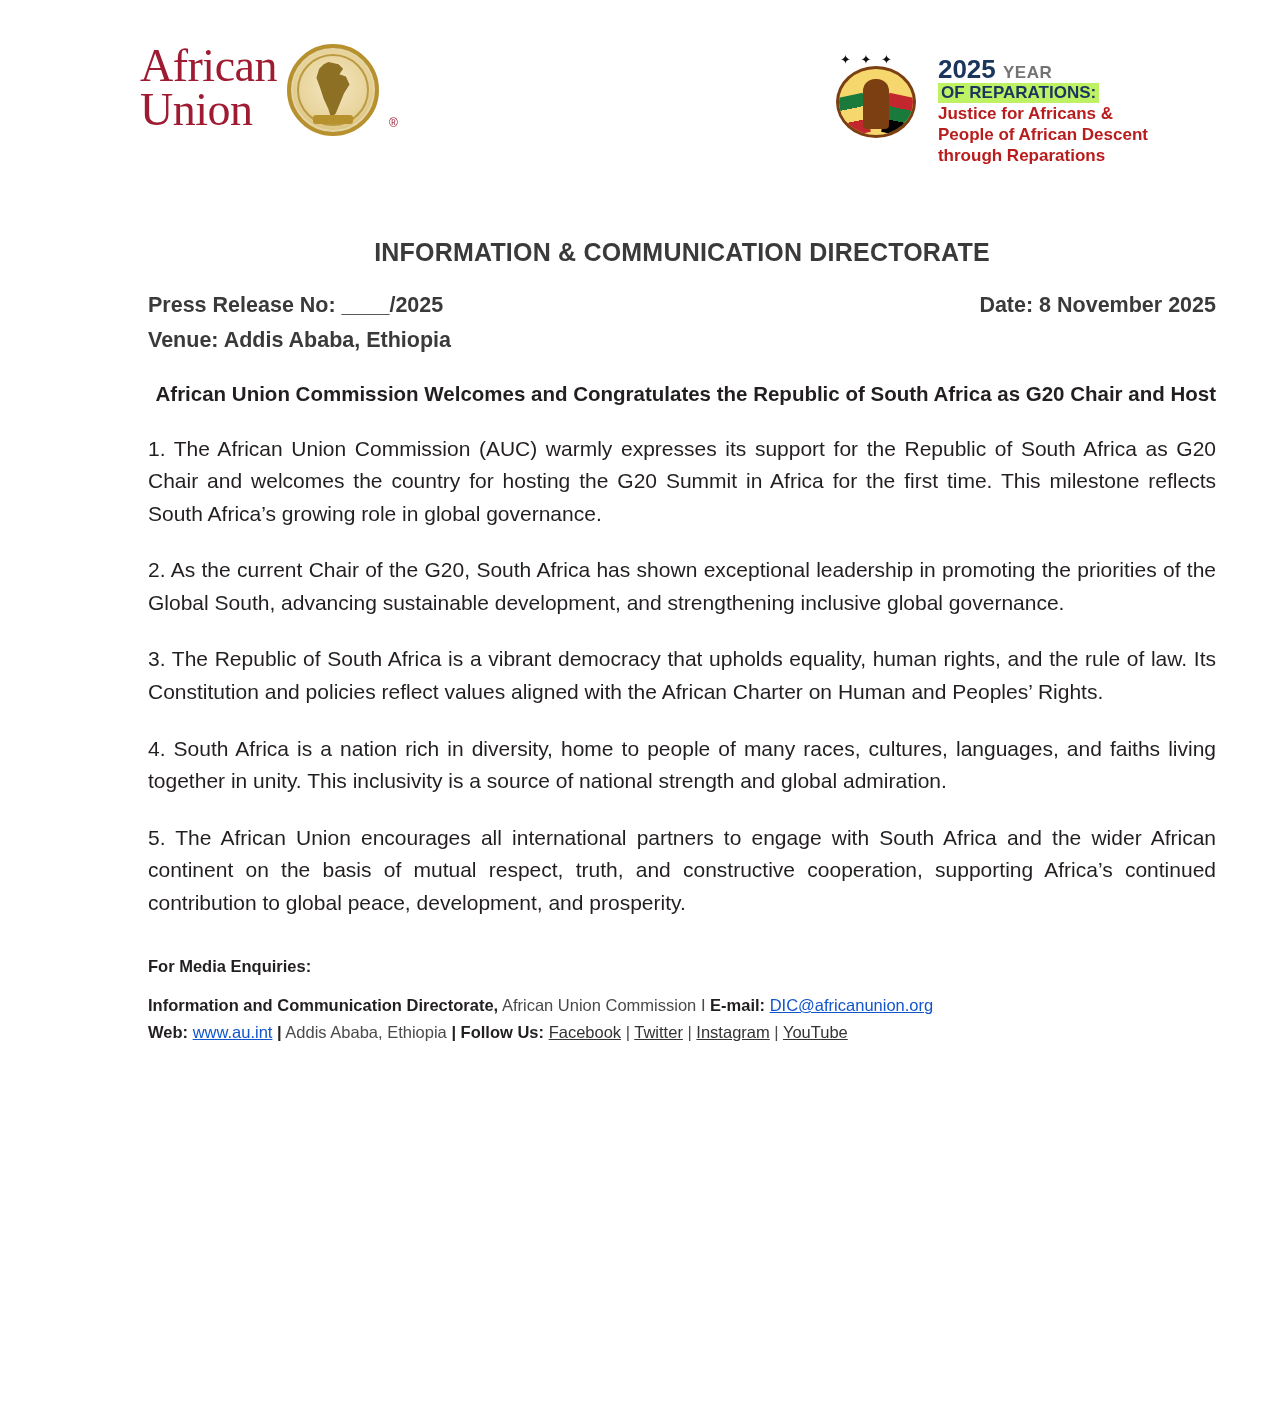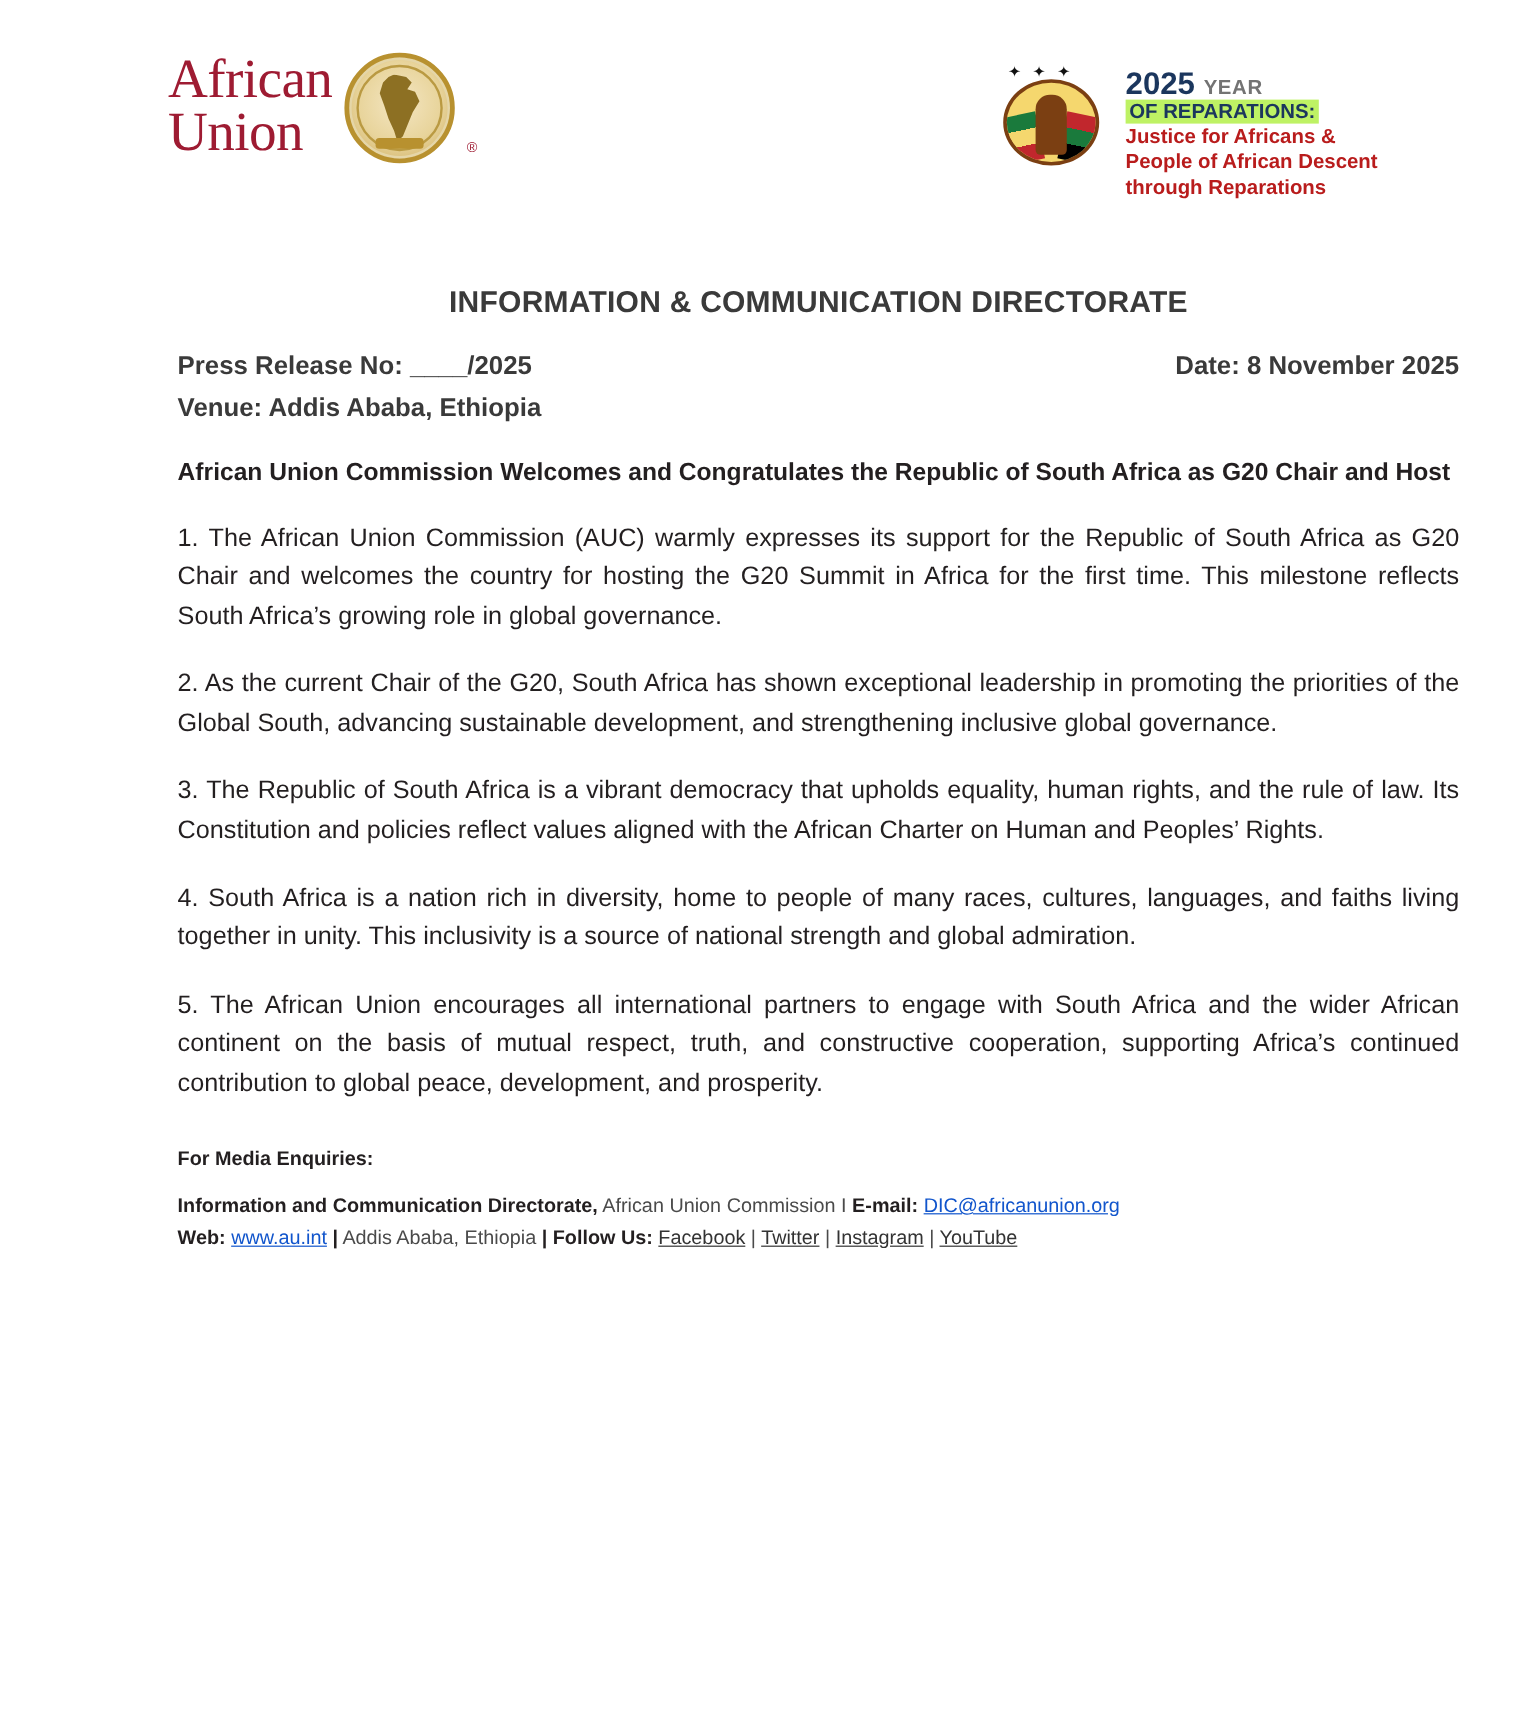--- a/index.html
+++ b/index.html
@@ -179,20 +179,21 @@
     font-weight: bold;
     color: #3a3a3a;
     margin-top: 10px;
   }
   h2.release-title {
     font-size: 20.5px;
     font-weight: bold;
     line-height: 1.45;
     margin: 26px 0 0 0;
     color: #231f20;
+    text-align: right;
   }
   p.para {
     font-size: 21px;
     line-height: 1.55;
     text-align: justify;
     margin: 24px 0 0 0;
     color: #231f20;
   }
   .media-head {
     font-size: 16.5px;

